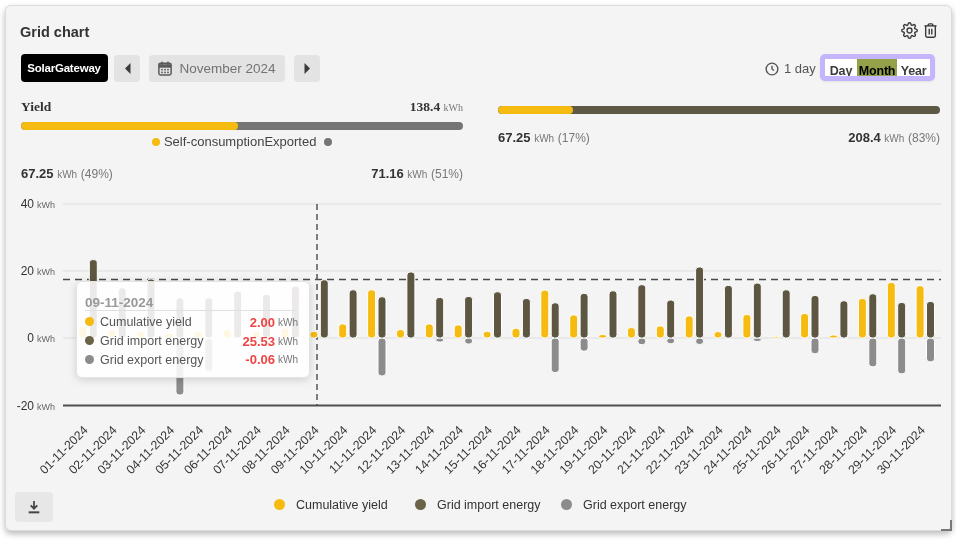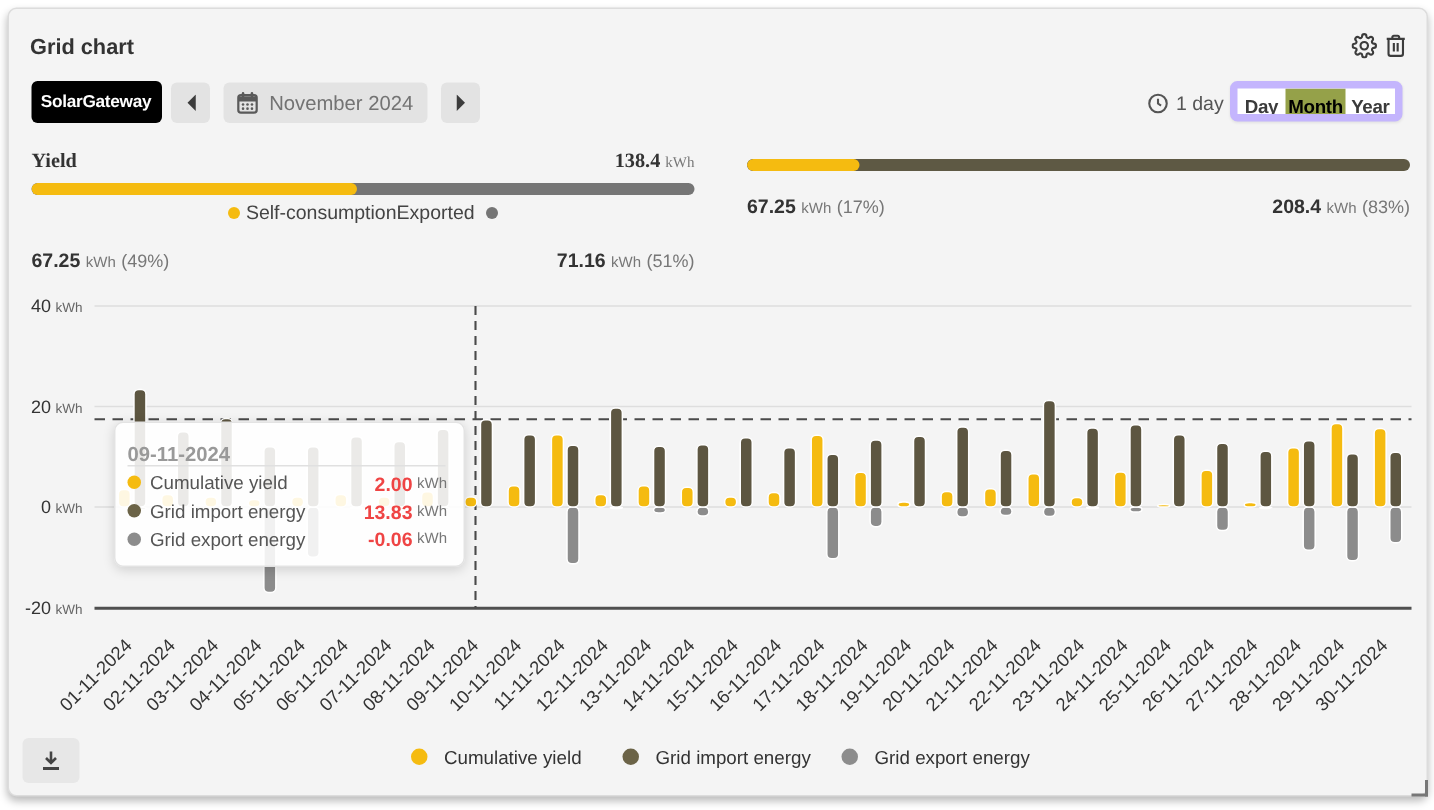--- a/index.html
+++ b/index.html
@@ -258,21 +258,21 @@
   <div class="tt"><span style="position:relative;top:4px">09-11-2024</span></div>
   <div class="trow2" style="margin-top:2px">
       <span class="dot" style="background:#F5BB10;width:9px;height:9px;margin-right:6px"></span>
       <span class="nm">Cumulative yield</span>
       <b>2.00</b>
       <span class="un">kWh</span>
     </div>
   <div class="trow2">
       <span class="dot" style="background:#6B6347;width:9px;height:9px;margin-right:6px"></span>
       <span class="nm">Grid import energy</span>
-      <b>13.83</b>
+      <b>25.53</b>
       <span class="un">kWh</span>
     </div>
   <div class="trow2">
       <span class="dot" style="background:#8C8C8C;width:9px;height:9px;margin-right:6px"></span>
       <span class="nm">Grid export energy</span>
       <b>-0.06</b>
       <span class="un">kWh</span>
     </div>
 </div>
 

